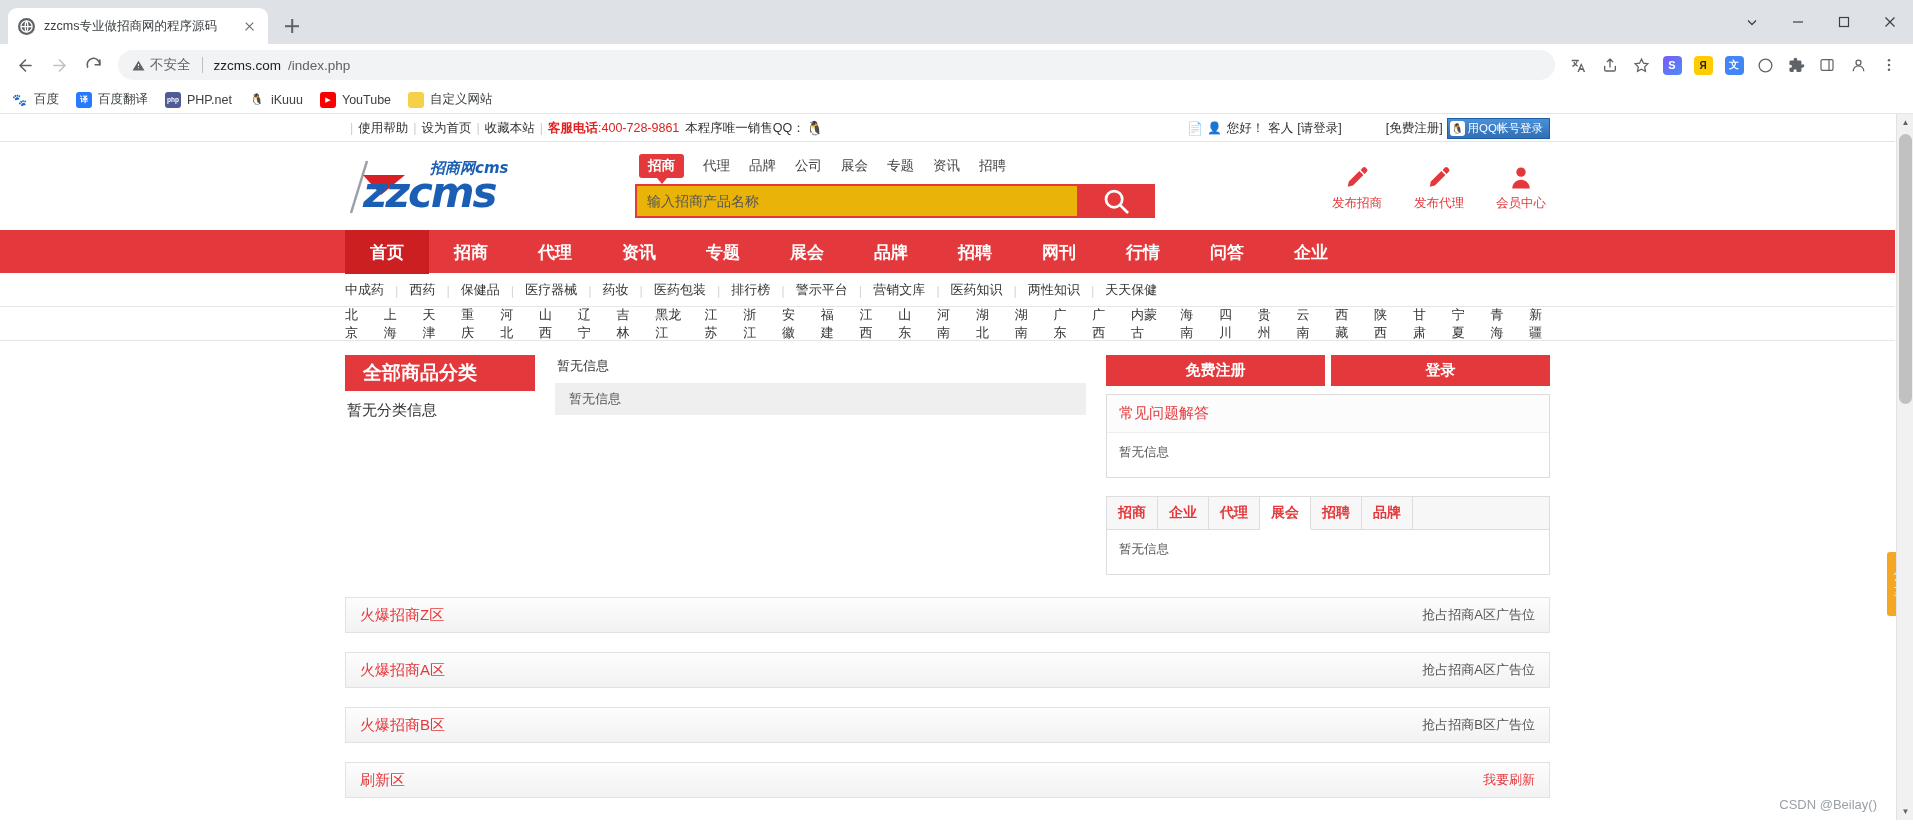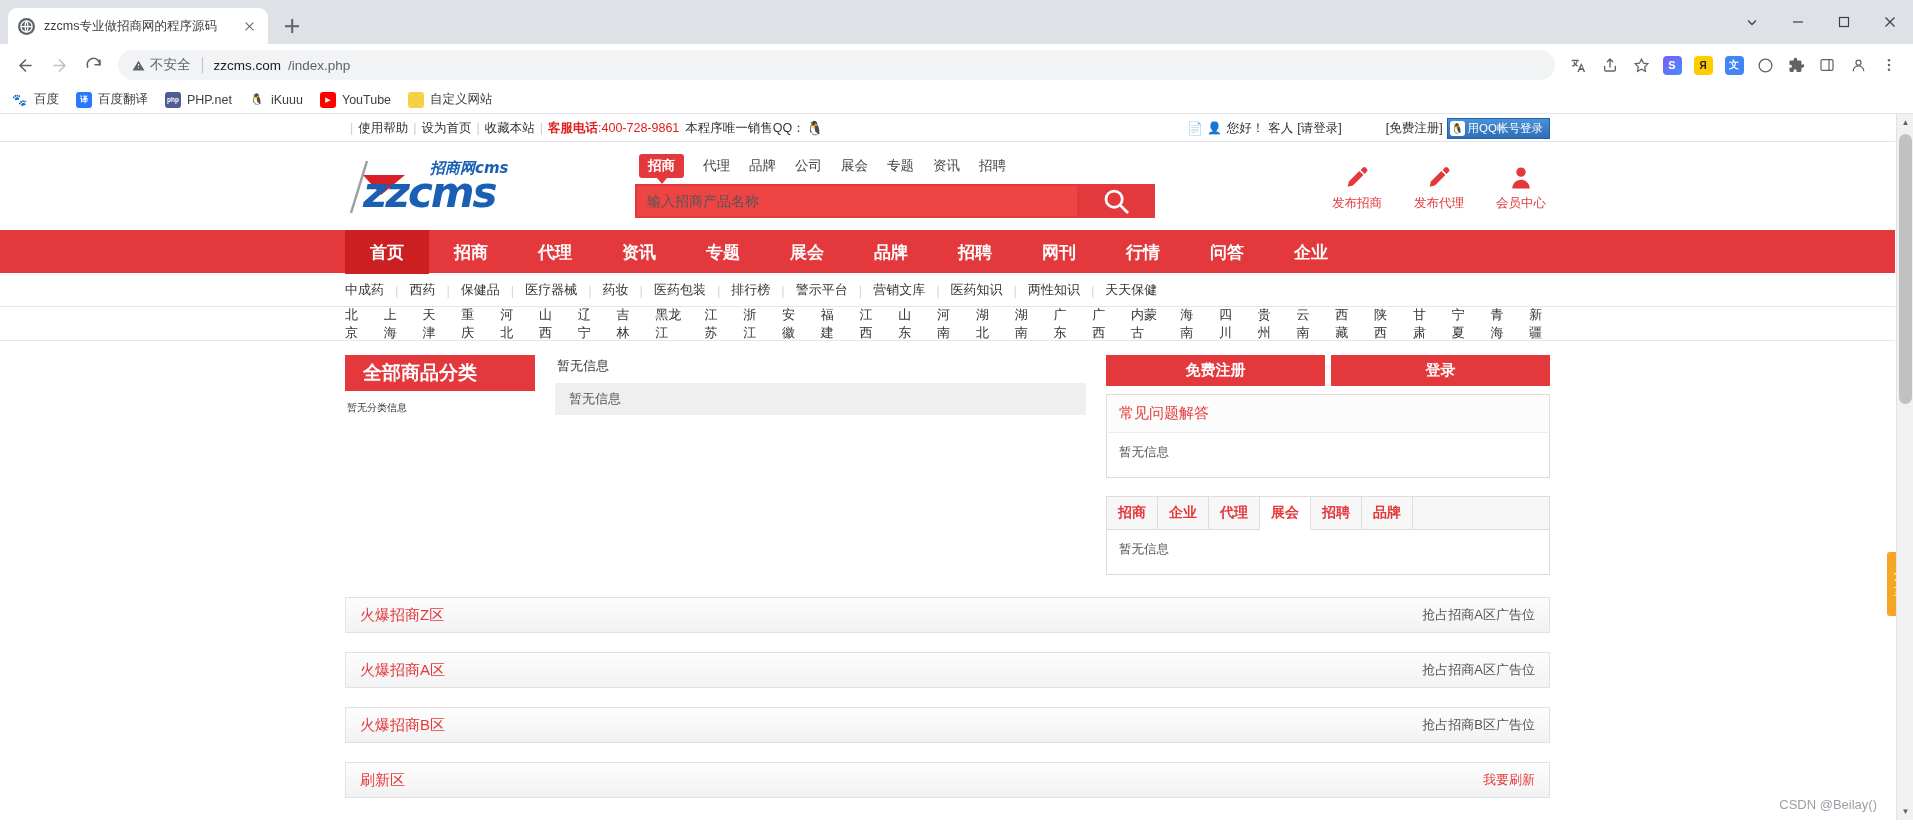--- a/index.html
+++ b/index.html
@@ -87,21 +87,21 @@
   .logo { width:240px; display:flex; align-items:flex-end; position:relative; }
   .logo svg { display:block; }
   .searchbox { margin-left:50px; width:520px; }
   .stabs { display:flex; align-items:center; gap:19px; font-size:13.5px; margin-bottom:6px; padding-left:4px;}
   .stab { color:#444; cursor:pointer; }
   .stab.active { background:#e4393c; color:#fff; padding:3px 9px; border-radius:3px; position:relative; font-weight:bold;}
   .stab.active:after{ content:""; position:absolute; left:50%; bottom:-6px; margin-left:-5px;
      border-left:5px solid transparent; border-right:5px solid transparent; border-top:6px solid #e4393c;}
   .sform { display:flex; height:34px; }
   .sinput { flex:1 1 auto; border:2px solid #e4393c; border-right:none; padding:0 10px;
-     font-size:14px; color:#333; outline:none; font-family:inherit; background:#ef4444;}
+     font-size:14px; color:#333; outline:none; font-family:inherit; background:#eab308;}
   .sinput::placeholder { color:#555; }
   .sbtn { width:78px; background:#e4393c; border:2px solid #e4393c; display:flex;
      align-items:center; justify-content:center; cursor:pointer; }
   .quick { margin-left:auto; display:flex; gap:24px; }
   .qitem { width:58px; text-align:center; cursor:pointer; color:#e4393c; font-size:12.5px; }
   .qicon { height:34px; display:flex; align-items:center; justify-content:center; }
 
   
   .mainnav { background:#e4393c; height:43px; }
   .mainnav .wrap { display:flex; height:44px; }
@@ -117,21 +117,21 @@
   .citynav { border-bottom:1px solid #e6e6e6; height:34px; }
   .citynav .wrap { display:flex; align-items:center; height:34px; font-size:13px; color:#333; gap:18px;}
   .citynav a { color:#333; text-decoration:none; cursor:pointer; }
 
   
   .content { padding-top:14px; }
   .content .wrap { display:flex; gap:20px; align-items:flex-start; }
   .col-left { width:190px; flex:0 0 auto; }
   .cat-head { background:#e4393c; color:#fff; font-size:19px; font-weight:bold;
      height:36px; display:flex; align-items:center; padding-left:18px; }
-  .cat-empty { font-size:10px; color:#333; padding:10px 2px; }
+  .cat-empty { font-size:15px; color:#333; padding:10px 2px; }
   .col-mid { flex:1 1 auto; }
   .mid-note { font-size:13px; color:#333; padding:2px 0 8px 2px; }
   .mid-box { background:#efefef; height:32px; display:flex; align-items:center;
      padding-left:14px; font-size:13px; color:#555; }
   .col-right { width:444px; flex:0 0 auto; }
   .rt-btns { display:flex; gap:6px; }
   .rt-btn { flex:1 1 0; background:#e4393c; color:#fff; font-size:15px; font-weight:bold;
      height:31px; display:flex; align-items:center; justify-content:center; cursor:pointer;}
   .rt-panel { border:1px solid #ddd; margin-top:8px; background:#fff;}
   .rt-title { color:#e4393c; font-size:15px; padding:9px 12px; border-bottom:1px solid #eee; background:#fcfcfc;}

